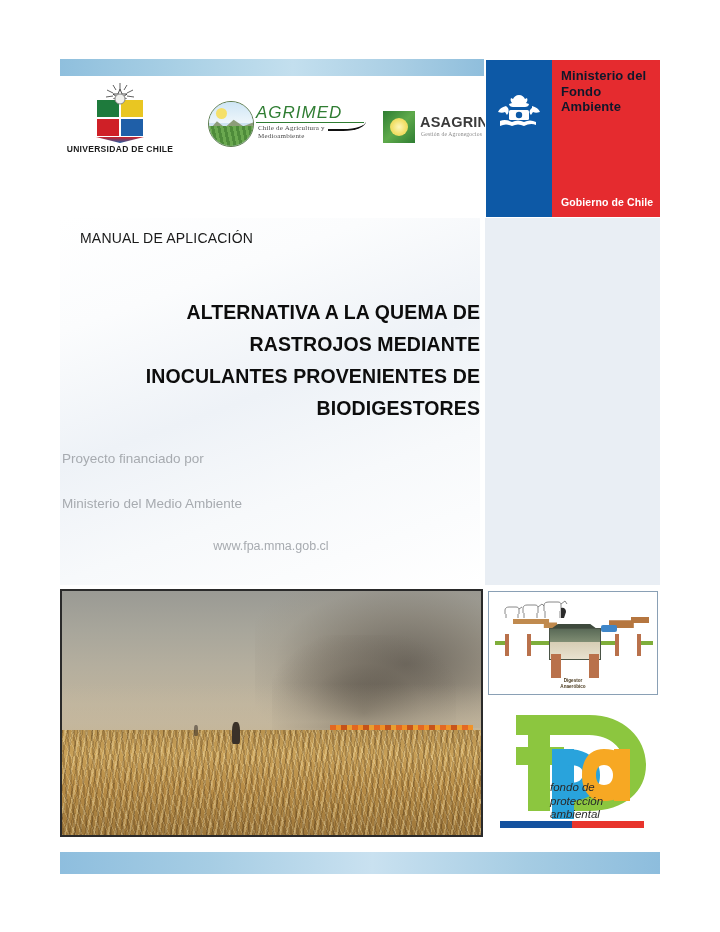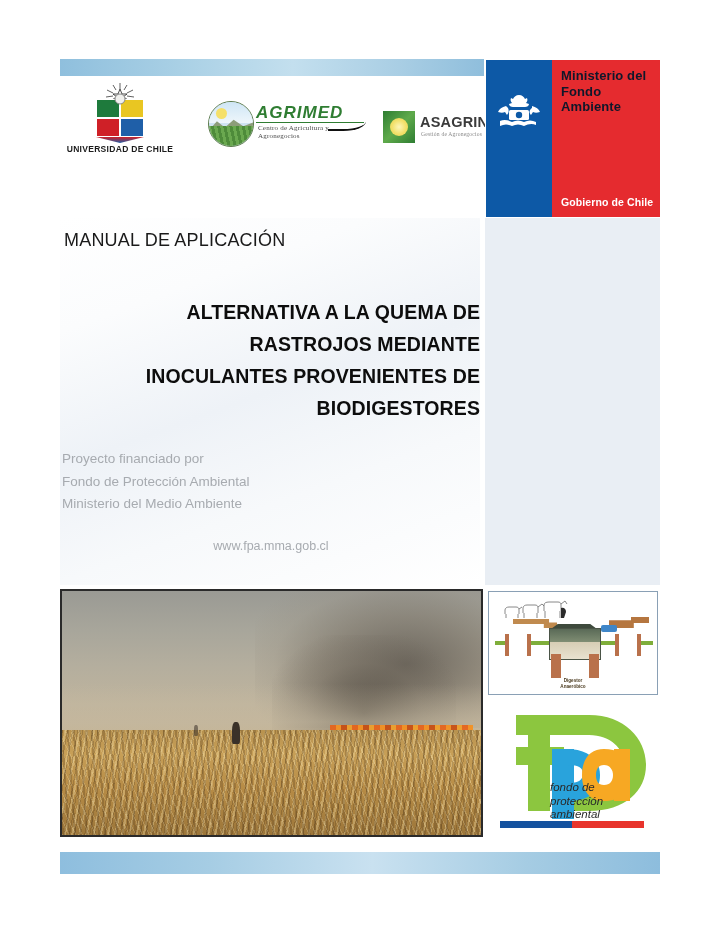--- a/index.html
+++ b/index.html
@@ -152,21 +152,21 @@
   .am-mtn { position:absolute; left:0; top:38%; width:100%; height:26%;
             background:#8d9d7a;
             clip-path: polygon(0 100%, 18% 22%, 36% 76%, 56% 10%, 78% 66%, 100% 34%, 100% 100%); }
   .am-field { position:absolute; left:0; bottom:0; width:100%; height:46%;
               background: repeating-linear-gradient(78deg,#4e8b3a 0 3px,#6aa84f 3px 6px); }
   .agrimed-word {
     position: absolute;
     left: 48px; top: 4px;
     font-family: "Liberation Sans", sans-serif;
     font-style: italic;
-    font-weight: 700;
+    font-weight: 400;
     font-size: 17px;
     letter-spacing: 1px;
     color: #2f7d32;
   }
   .agrimed-sub {
     position: absolute;
     left: 50px; top: 25px;
     font-family: "Liberation Serif", serif;
     font-size: 7px;
     color: #4a4a4a;
@@ -264,23 +264,23 @@
   .min-crest {
     position: absolute;
     left: 50%; top: 30px;
     transform: translateX(-50%);
     width: 50px; height: 38px;
   }
 
   
   .kicker {
     position: absolute;
-    left: 64px; top: 230px;
-    font-family: "Liberation Sans", sans-serif;
-    font-size: 18px;
+    left: 80px; top: 230px;
+    font-family: "Liberation Sans", sans-serif;
+    font-size: 14px;
     color: #1a1a1a;
     letter-spacing: 0.2px;
   }
   .doc-title {
     position: absolute;
     left: 62px; top: 296px;
     width: 418px;
     text-align: right;
     font-family: "Liberation Sans", sans-serif;
     font-weight: 700;
@@ -520,21 +520,21 @@
 
   <div class="agrimed">
     <div class="agrimed-circle">
       <div class="am-sky"></div>
       <div class="am-sun"></div>
       <div class="am-mtn"></div>
       <div class="am-field"></div>
     </div>
     <div class="agrimed-word">AGRIMED</div>
     <div class="agrimed-rule"></div>
-    <div class="agrimed-sub">Centro de Agricultura y Agronegocios</div>
+    <div class="agrimed-sub">Chile de Agricultura y Medioambiente</div>
     <div class="agrimed-swoosh"></div>
   </div>
 
   <div class="asagrin">
     <div class="asagrin-mark"></div>
     <div class="asagrin-word">ASAGRIN</div>
     <div class="asagrin-sub">Gestión de Agronegocios</div>
   </div>
 
   <div class="ministerio">
@@ -564,21 +564,21 @@
 
   <div class="doc-title">
     <span>ALTERNATIVA A LA QUEMA DE</span><br>
     <span>RASTROJOS  MEDIANTE</span><br>
     <span>INOCULANTES  PROVENIENTES DE</span><br>
     <span>BIODIGESTORES</span>
   </div>
 
   <div class="credits">
     <span>Proyecto financiado por</span><br>
-    <span>Fondo de Protección Ambiental</span><br>
+    <br>
     <span>Ministerio del Medio Ambiente</span>
   </div>
 
   <div class="website">www.fpa.mma.gob.cl</div>
 
   <div class="photo">
     <div class="ph-sky"></div>
     <div class="ph-smoke-a"></div>
     <div class="ph-smoke-b"></div>
     <div class="ph-haze"></div>

